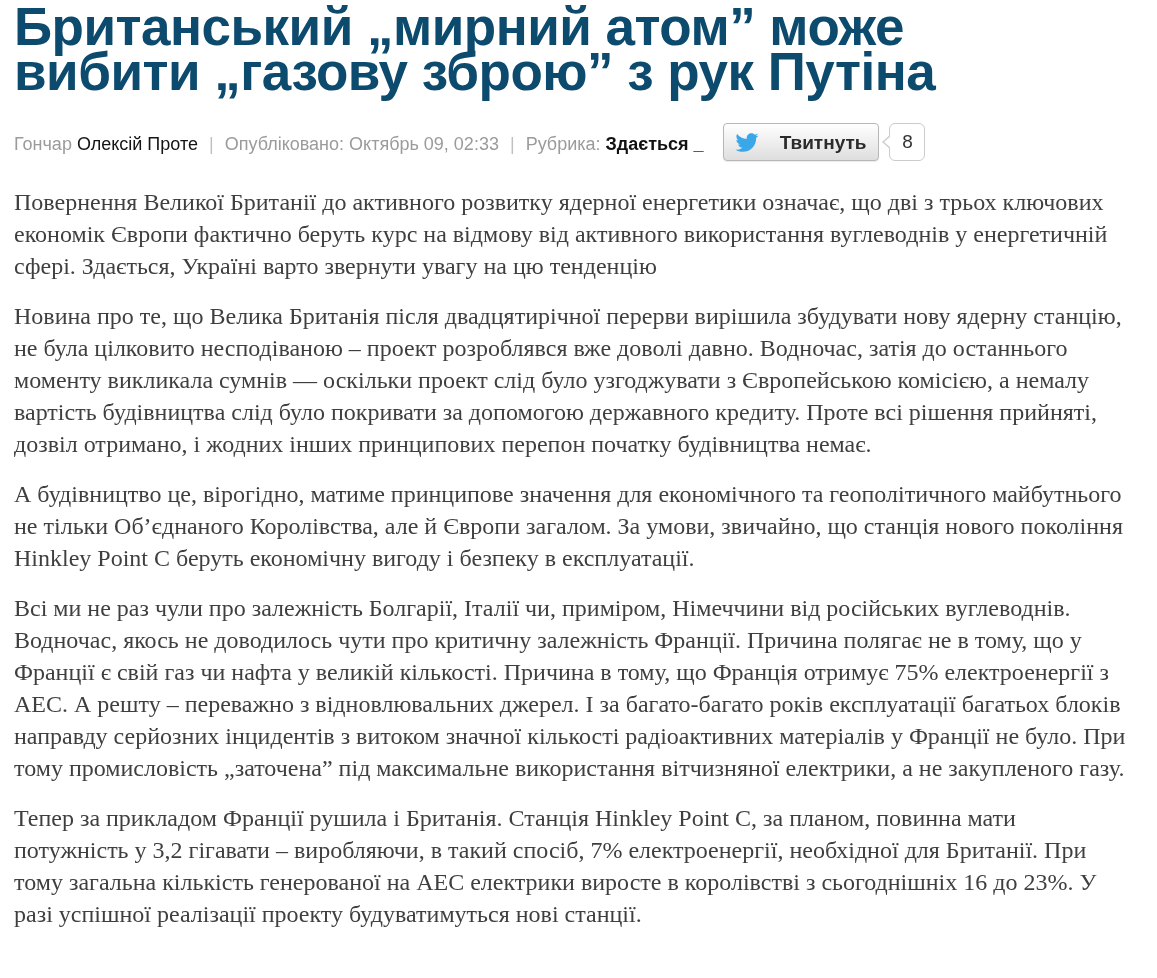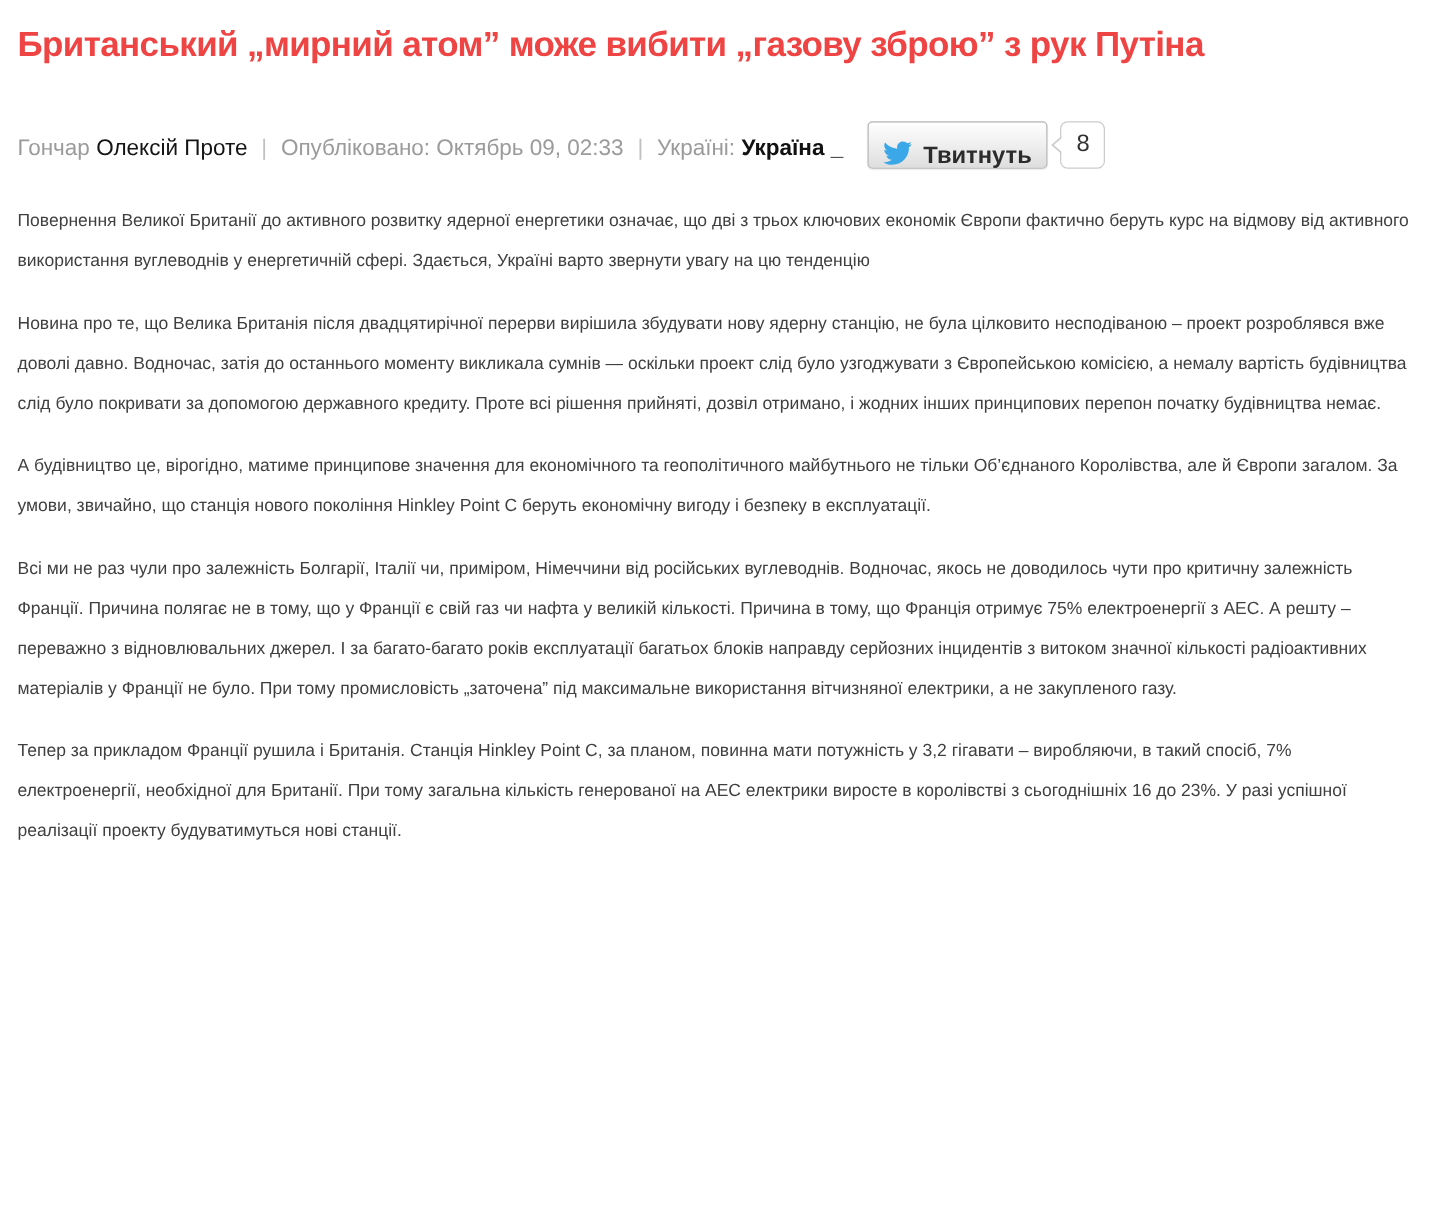--- a/index.html
+++ b/index.html
@@ -12,25 +12,25 @@
   .page {
     width: 1157px;
     min-height: 978px;
     background: #ffffff;
     padding: 2px 22px 10px 14px;
   }
   
   h1.article-title {
     margin: 2px 0 0 0;
     max-width: 1080px;
-    font-size: 28px;
-    line-height: 64px;
+    font-size: 53px;
+    line-height: 45px;
     font-weight: 700;
     letter-spacing: -0.5px;
-    color: #ef4444;
+    color: #0c4a6e;
   }
   
   .byline {
     margin-top: 30px;
     font-size: 18px;
     line-height: 40px;
     color: #9b9b9b;
     white-space: nowrap;
   }
   .byline .sep { color: #c0c0c0; padding: 0 6px; }
@@ -50,22 +50,22 @@
   .tweet-widget {
     display: inline-flex;
     align-items: center;
     vertical-align: middle;
     margin-left: 14px;
     position: relative;
     top: -3px;
   }
   .tweet-button {
     display: inline-flex;
-    align-items: flex-end;
-    gap: 7px;
+    align-items: center;
+    gap: 19px;
     height: 38px;
     padding: 0 12px 0 9px;
     background: linear-gradient(#ffffff, #dedede);
     border: 1px solid #b7b7b7;
     border-radius: 4px;
     box-shadow: 0 1px 1px rgba(0,0,0,0.08);
     cursor: pointer;
     text-decoration: none;
   }
   .tweet-button .bird { display: inline-flex; }
@@ -108,40 +108,41 @@
     top: 50%;
     transform: translateY(-50%);
     border-top: 6px solid transparent;
     border-bottom: 6px solid transparent;
     border-right: 7px solid #ffffff;
   }
   
   .article-body { margin-top: 22px; }
   .article-body p {
     margin: 0 0 18px 0;
-    font-size: 14px;
+    font-size: 24px;
     line-height: 32px;
     color: #3f3f3f;
+    font-family: Liberation Serif, serif;
   }
 </style>
 </head>
 <body>
 
 <div class="page">
 
   <h1 class="article-title">Британський „мирний атом” може вибити „газову зброю” з рук Путіна</h1>
 
   <div class="byline">
     <span>Гончар</span>
     <a class="author-link">Олексій Проте</a>
     <span class="sep">|</span>
     <span>Опубліковано: Октябрь 09, 02:33</span>
     <span class="sep">|</span>
-    <span>Україні:</span>
-    <a class="rubric-link">Україна</a>
+    <span>Рубрика:</span>
+    <a class="rubric-link">Здається</a>
     <span class="rubric-suffix">_</span>
 
     <span class="tweet-widget">
       <a class="tweet-button">
         <span class="bird">
           <svg width="28" height="23" viewBox="0 0 24 24" aria-hidden="true">
             <path fill="#3aa8e8" d="M23.954 4.569c-.885.389-1.83.654-2.825.775 1.014-.611 1.794-1.574 2.163-2.723-.951.555-2.005.959-3.127 1.184-.896-.959-2.173-1.559-3.591-1.559-2.717 0-4.92 2.203-4.92 4.917 0 .39.045.765.127 1.124C7.691 8.094 4.066 6.13 1.64 3.161c-.427.722-.666 1.561-.666 2.475 0 1.71.87 3.213 2.188 4.096-.807-.026-1.566-.248-2.228-.616v.061c0 2.385 1.693 4.374 3.946 4.827-.413.111-.849.171-1.296.171-.314 0-.615-.03-.916-.086.631 1.953 2.445 3.377 4.604 3.417-1.68 1.319-3.809 2.105-6.102 2.105-.39 0-.779-.023-1.17-.067 2.189 1.394 4.768 2.209 7.557 2.209 9.054 0 13.999-7.496 13.999-13.986 0-.209 0-.42-.015-.63.961-.689 1.8-1.56 2.46-2.548l-.047-.02z"></path>
           </svg>
         </span>
         <span class="tweet-label">Твитнуть</span>

